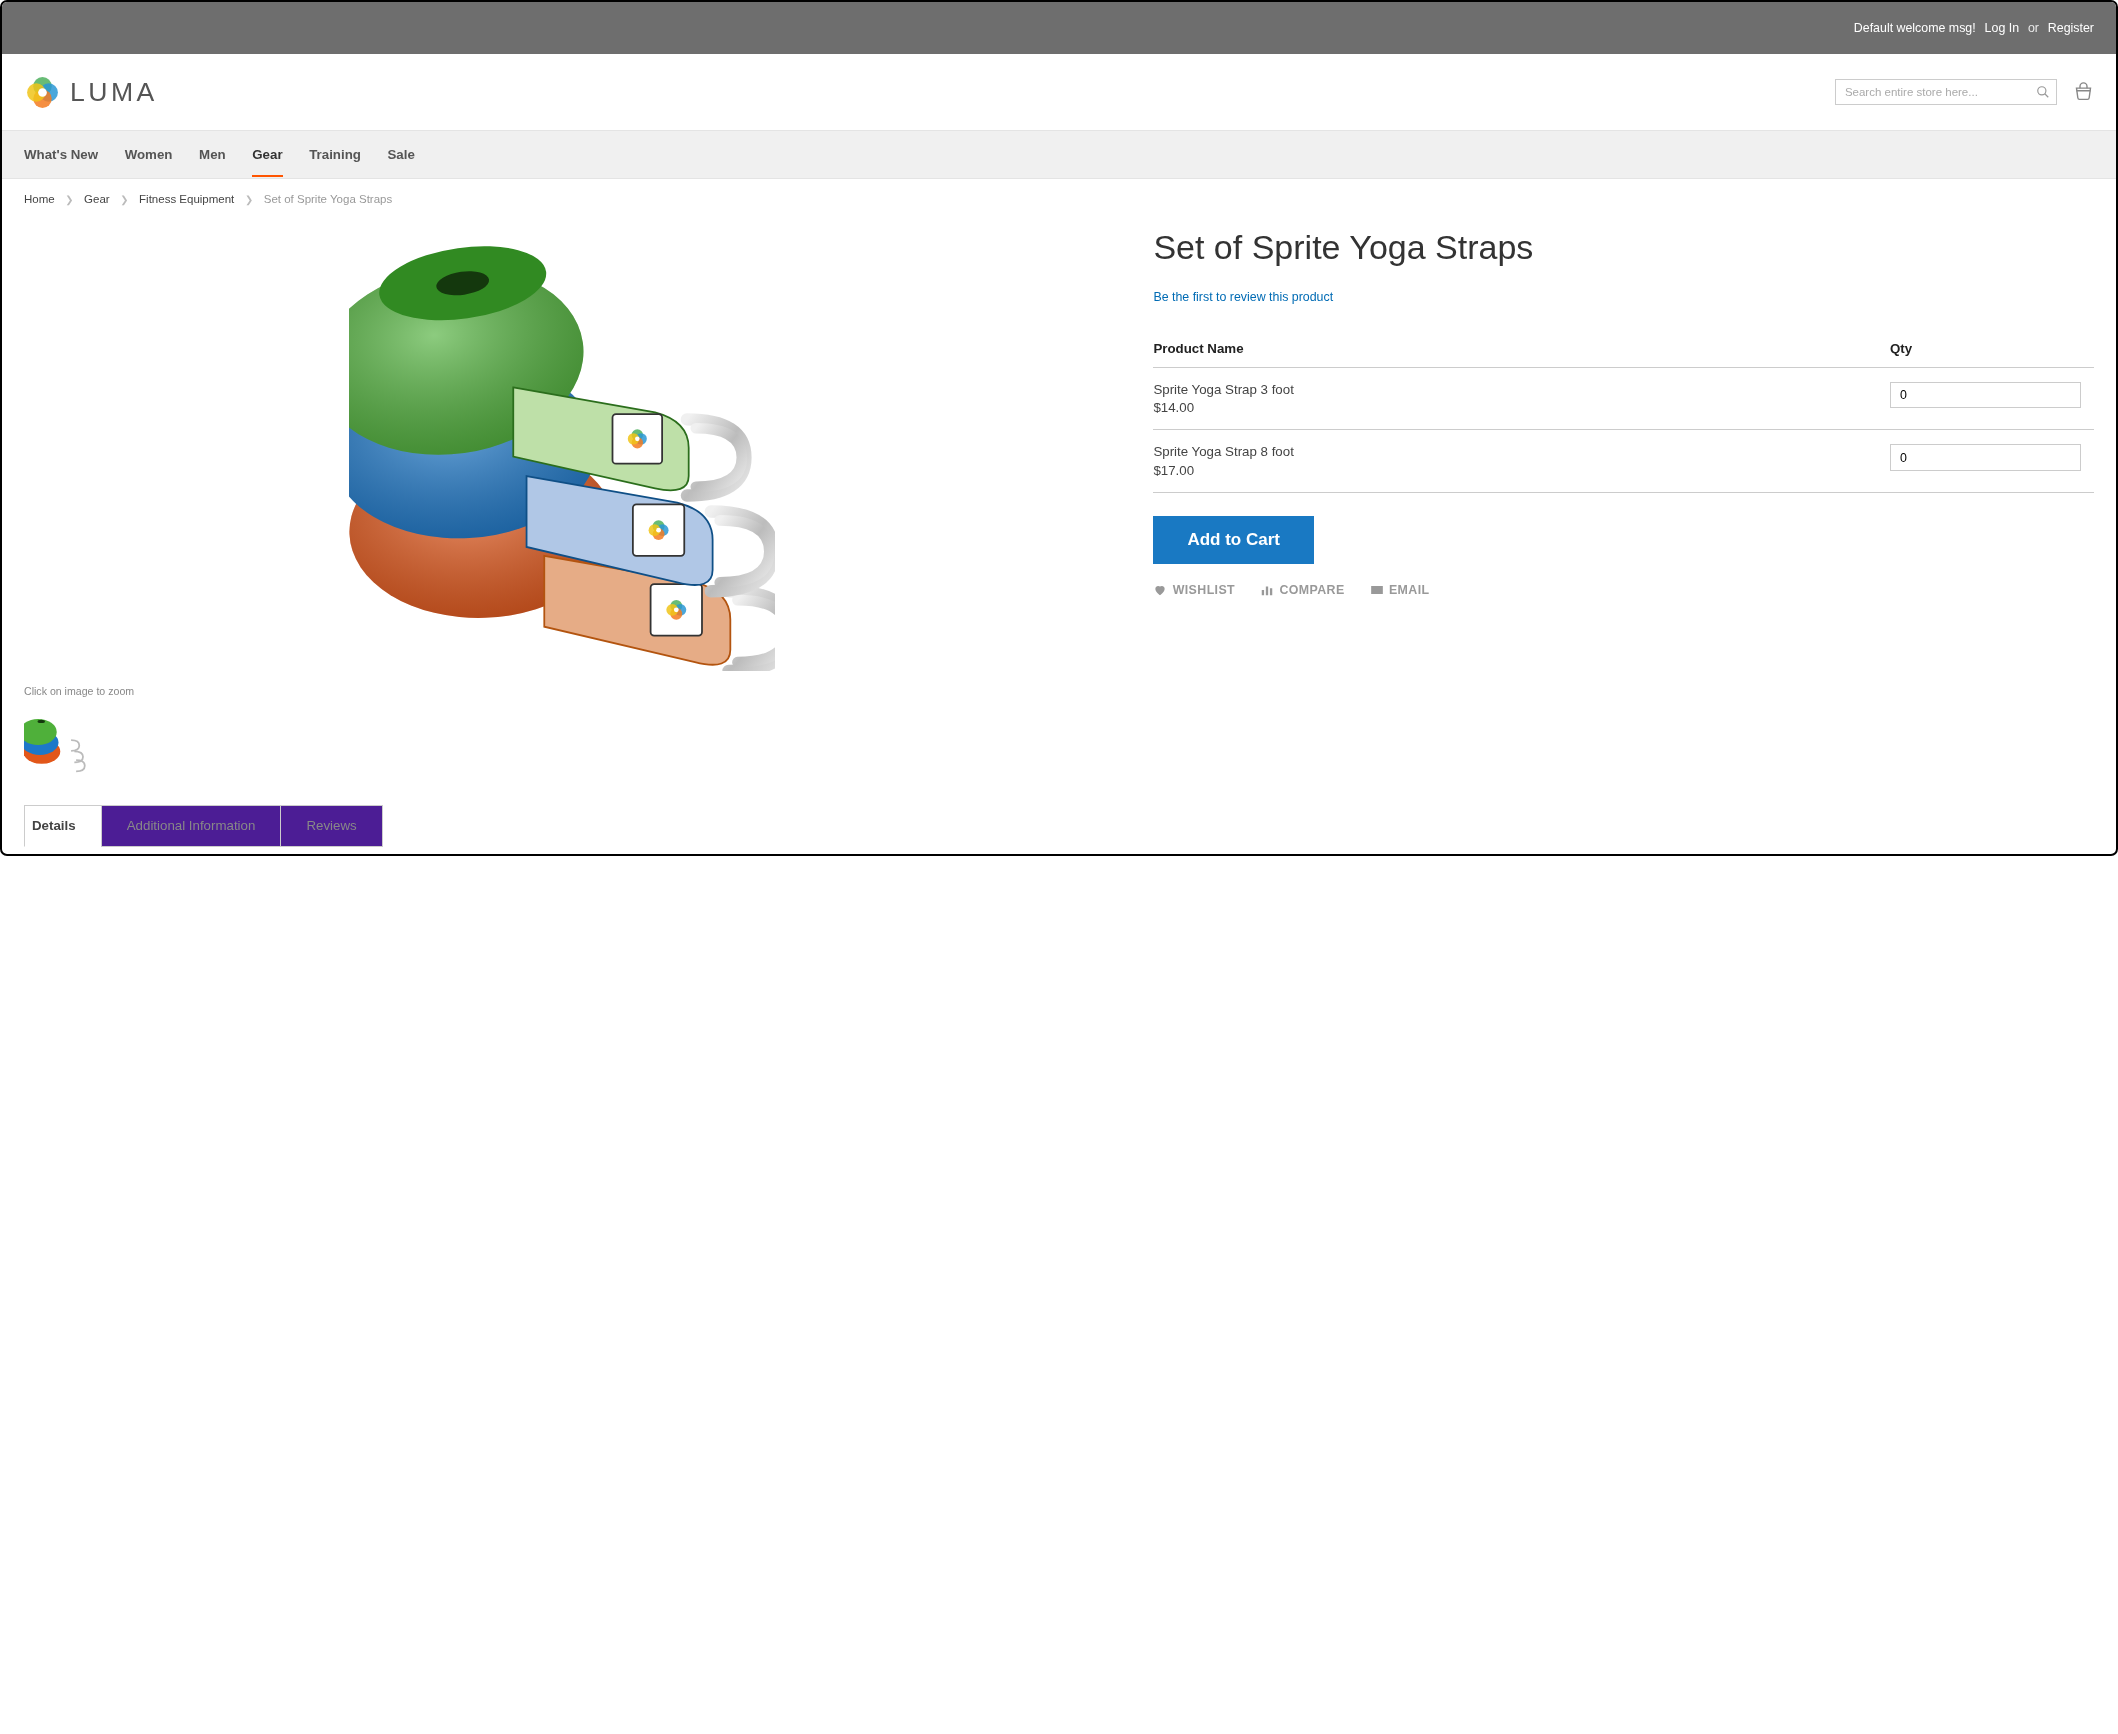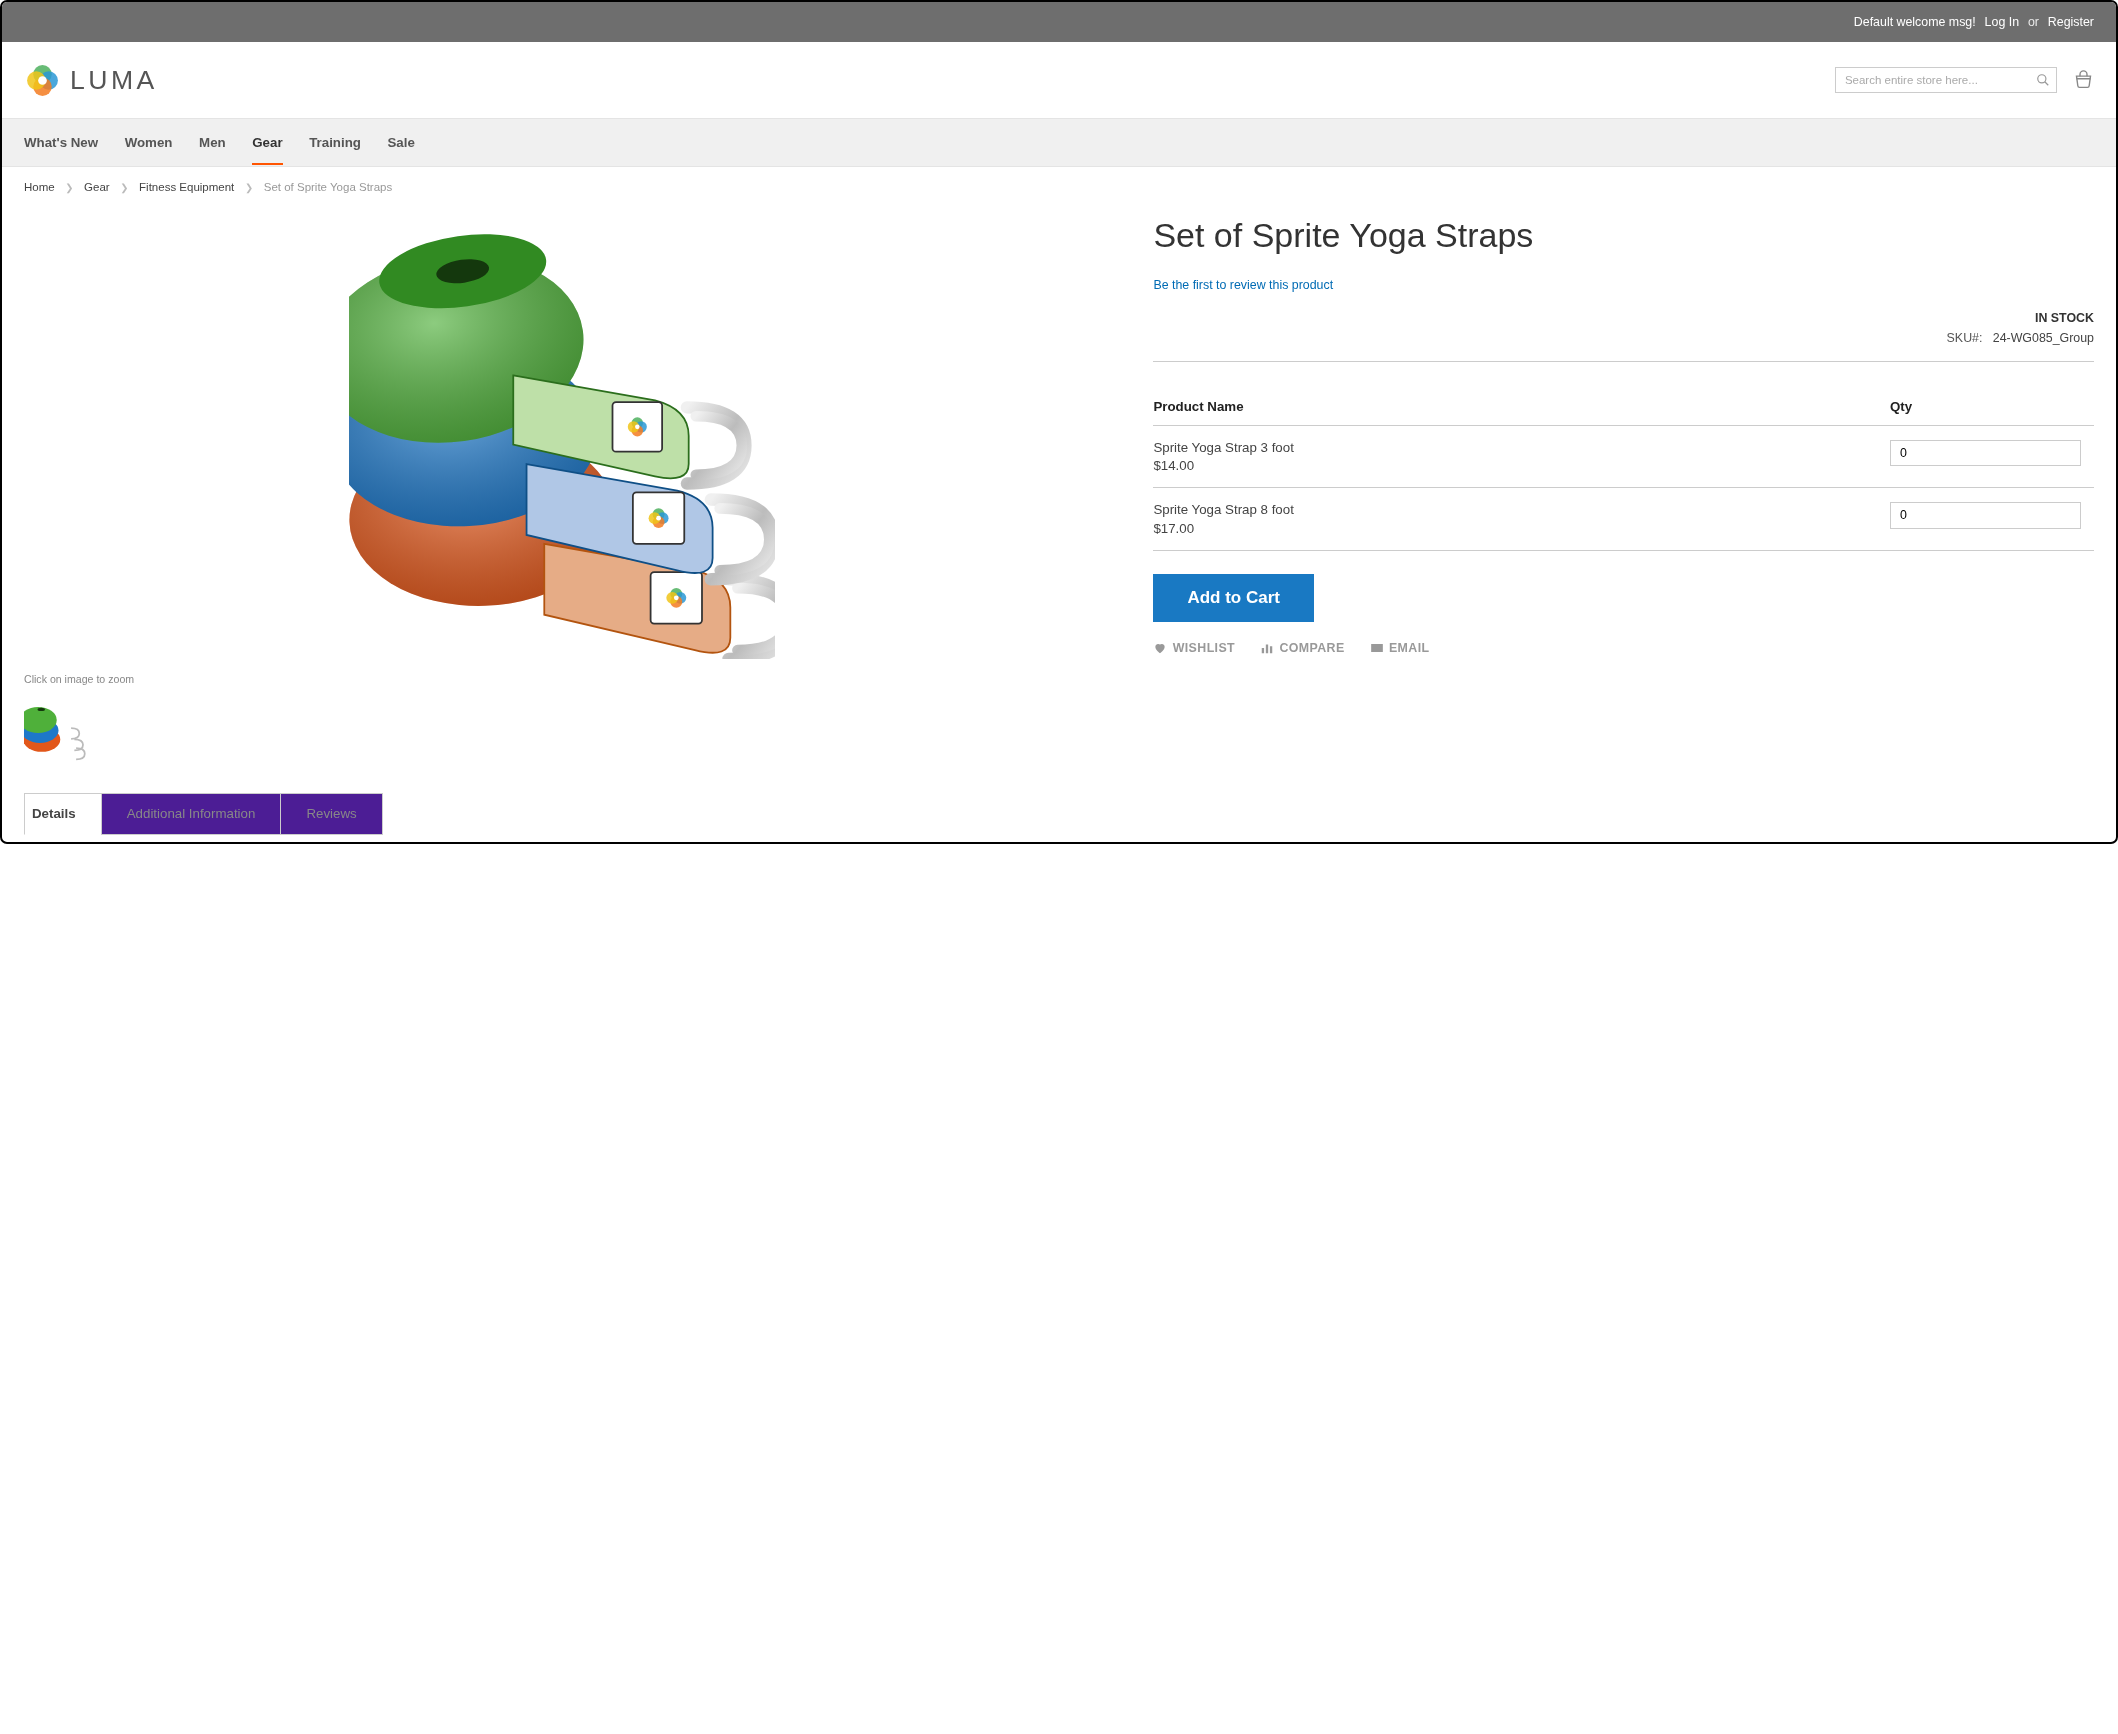--- a/index.html
+++ b/index.html
@@ -11,21 +11,21 @@
   }
   .frame { border: 2.7px solid #000; border-radius: 7px; overflow: hidden; }
 
   
   .topbar {
     background: #6e6e6e;
     color: #fff;
     display: flex;
     justify-content: flex-end;
     align-items: center;
-    padding: 13px 22px;
+    padding: 19px 22px;
     gap: 8.9px;
     font-size: 12.4px;
   }
   .topbar a { color: #fff; text-decoration: none; }
   .topbar .sep { opacity: .85; }
 
   
   .header {
     display: flex;
     justify-content: space-between;
@@ -347,28 +347,20 @@
           </g>
         </svg>
       </span>
     </div>
   </div>
 
   <div class="info">
     <h1 class="page-title">Set of Sprite Yoga Straps</h1>
     <a href="#" class="review-link">Be the first to review this product</a>
 
-    <div class="stock-row">
-      <div class="stock">IN STOCK</div>
-      <div class="sku-line">
-        <span class="sku-label">SKU#:</span>
-        &nbsp;
-        <span class="sku-val">24-WG085_Group</span>
-      </div>
-    </div>
 
     <table class="grouped-table">
       <thead>
         <tr>
           <th>Product Name</th>
           <th class="qty-col">Qty</th>
         </tr>
       </thead>
       <tbody>
         <tr>

